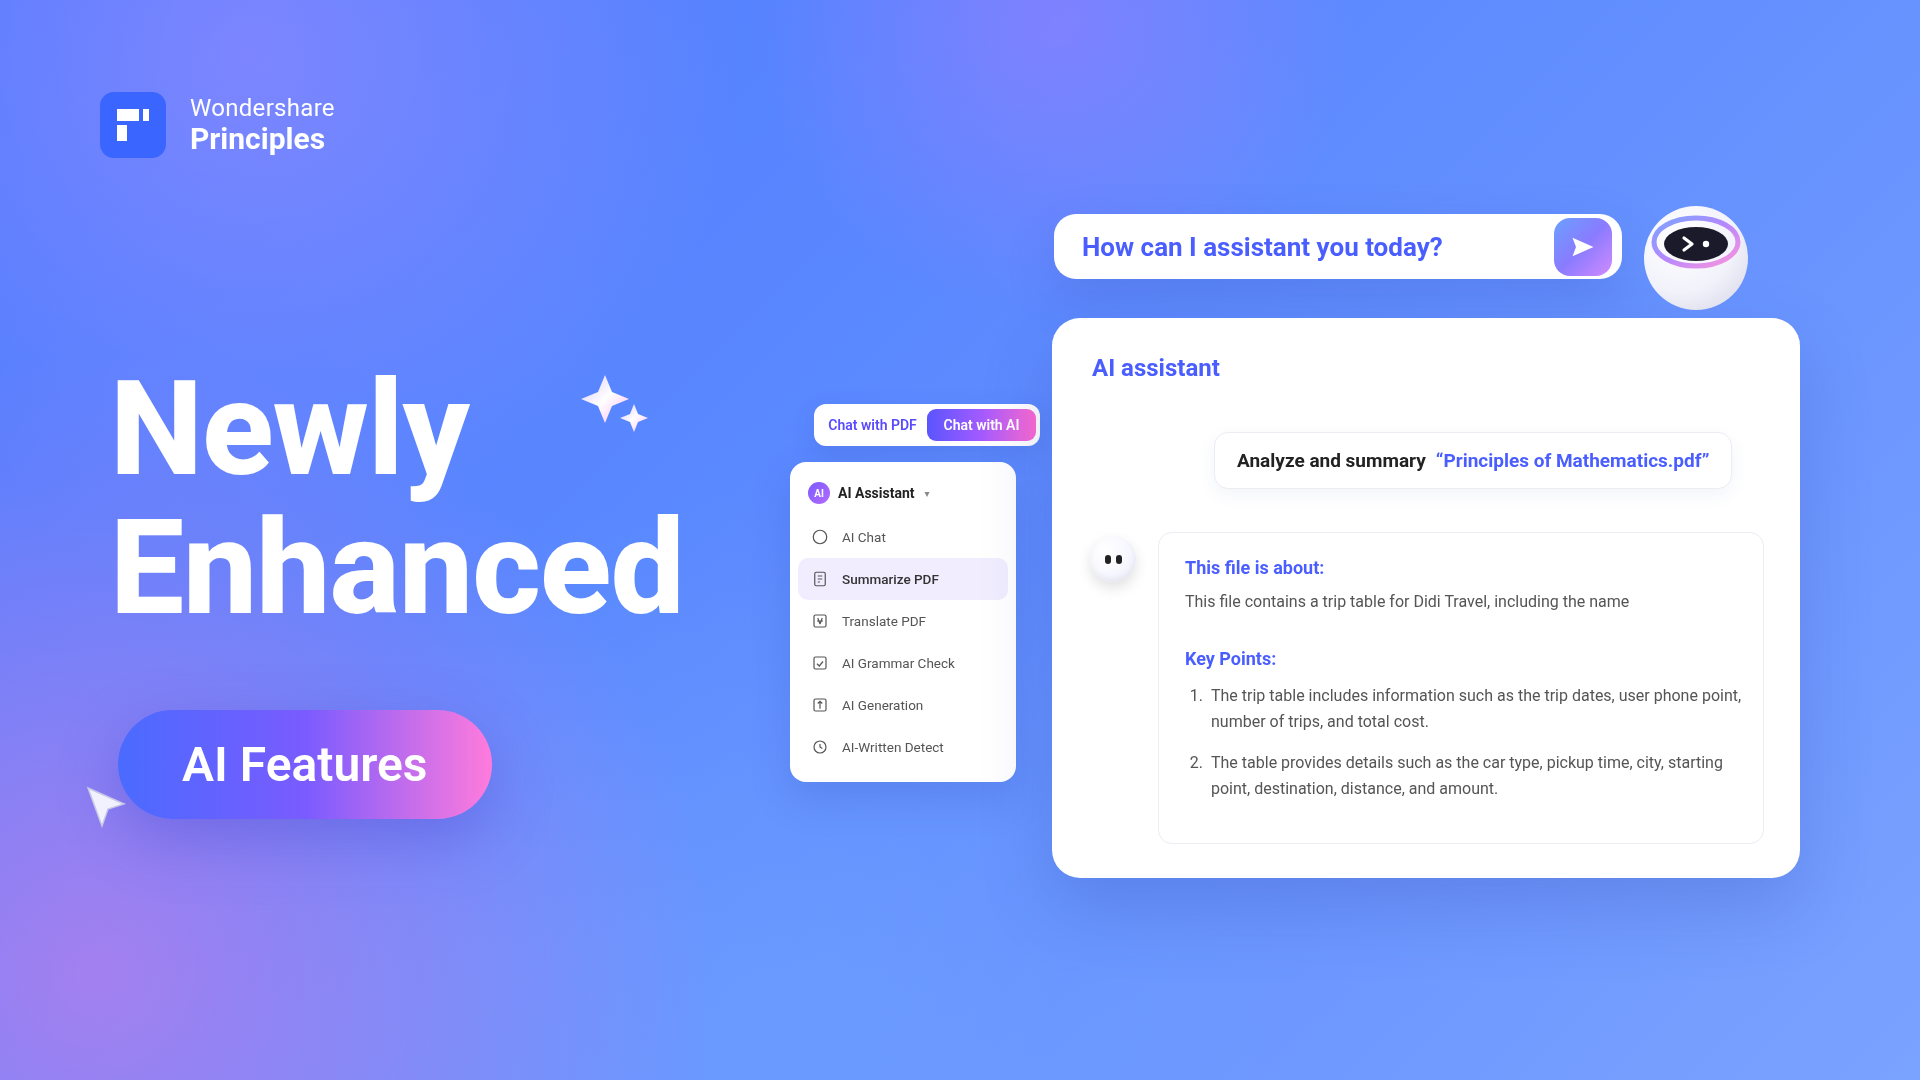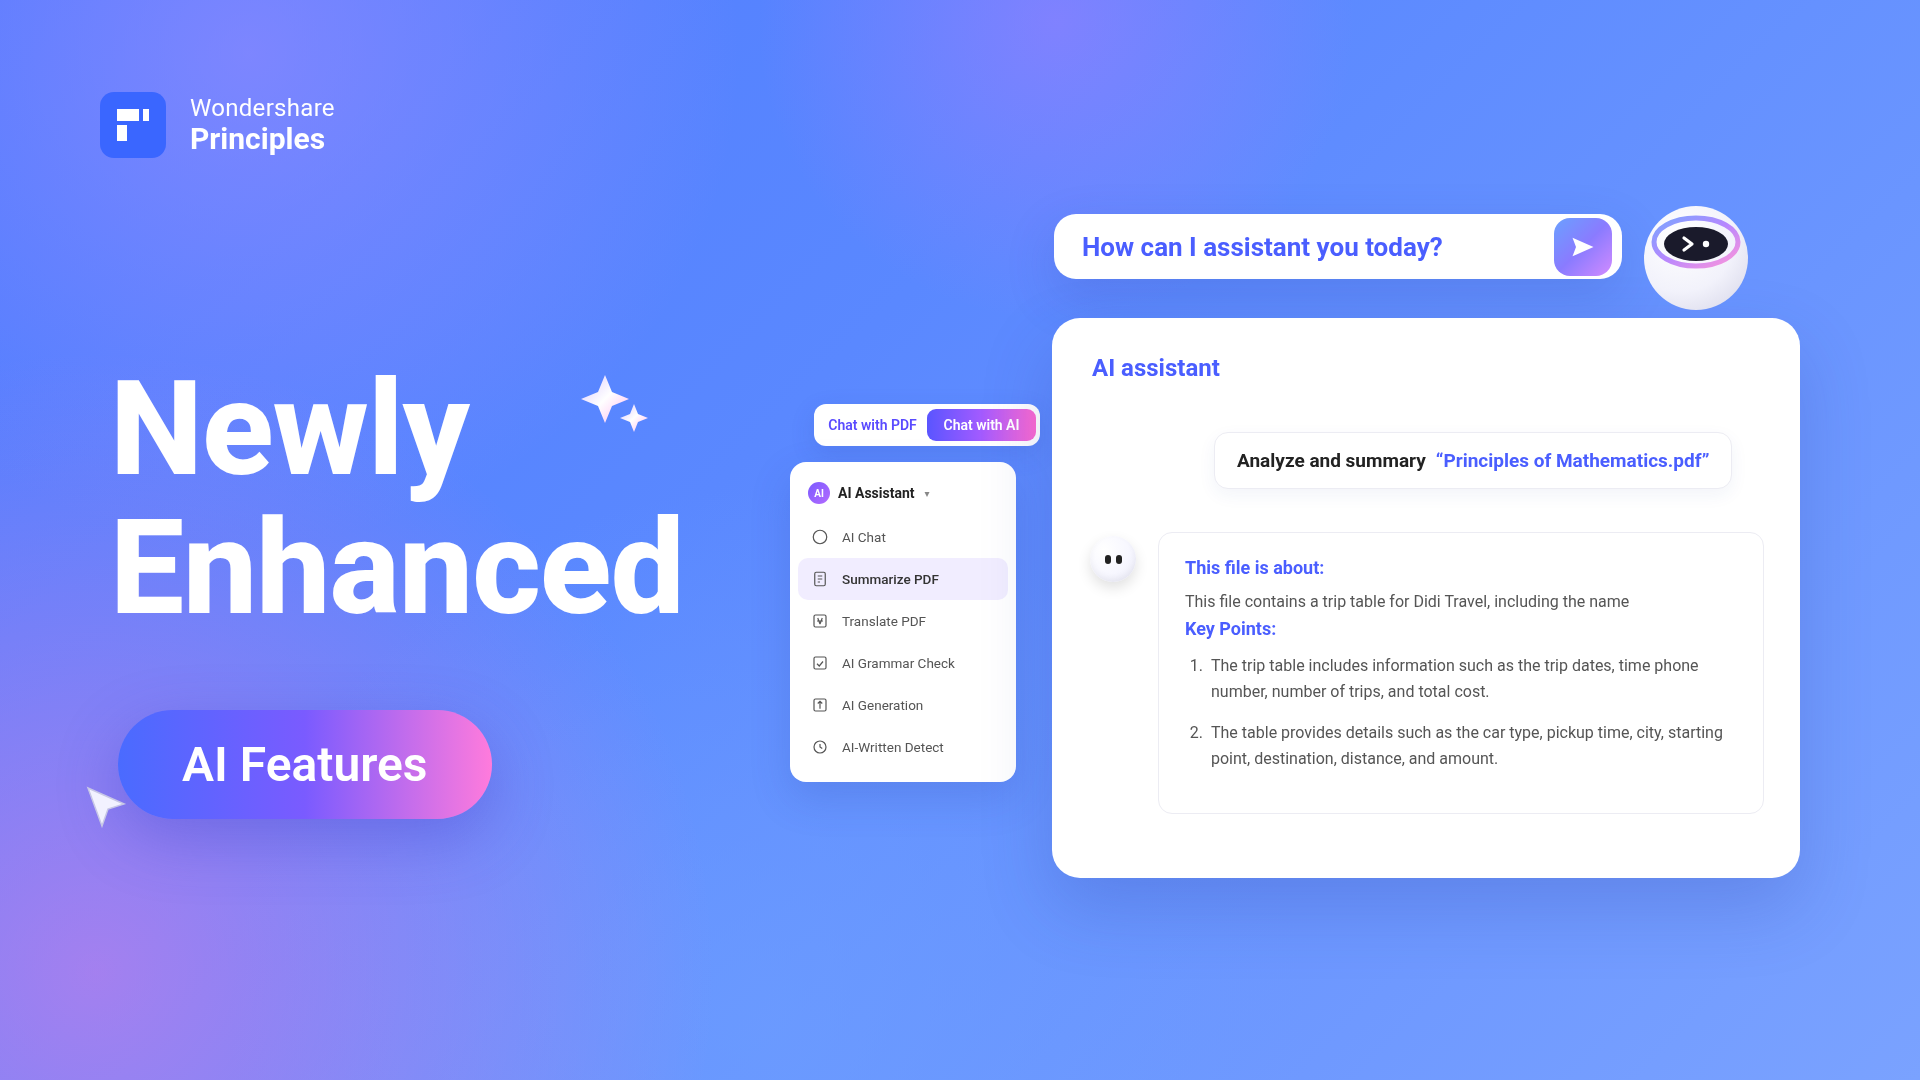--- a/index.html
+++ b/index.html
@@ -114,21 +114,21 @@
     display:flex; align-items:center; justify-content:center; gap:5px;
   }
   .avatar .eye { width:6px; height:9px; border-radius:3px; background:#222; }
 
   .bubble {
     position: absolute; left: 1158px; top: 532px; width: 606px;
     border: 1.5px solid #ececf3; border-radius: 14px; background: #fff;
     padding: 24px 13px 26px 26px;
   }
   .bubble h4 { font-size: 18px; font-weight: 700; color: #4a5eff; margin-bottom: 12px; }
-  .bubble p  { font-size: 16px; color: #555; line-height: 1.5; margin-bottom: 4px; }
+  .bubble p  { font-size: 16px; color: #555; line-height: 1.5; margin-bottom: 34px; }
   .bubble h5 { font-size: 18px; font-weight: 700; color: #4a5eff; margin-bottom: 14px; }
   .bubble ol { list-style: decimal; padding-left: 22px; }
   .bubble li { font-size: 16px; color: #555; line-height: 1.65; margin-bottom: 14px; padding-left: 4px; }
 </style>
 </head>
 <body>
 
 <div class="logo">
   <div class="logo-mark">
     <svg viewBox="0 0 40 40">
@@ -275,16 +275,16 @@
 <div class="avatar">
   <div class="eye"></div>
     <div class="eye"></div>
 </div>
 
 <div class="bubble">
   <h4>This file is about:</h4>
   <p>This file contains a trip table for Didi Travel, including the name</p>
   <h5>Key Points:</h5>
   <ol>
-    <li>The trip table includes information such as the trip dates, time phone number, number of trips, and total cost.</li>
+    <li>The trip table includes information such as the trip dates, user phone point, number of trips, and total cost.</li>
     <li>The table provides details such as the car type, pickup time, city, starting point, destination, distance, and amount.</li>
   </ol>
 </div>
 
 </body></html>

